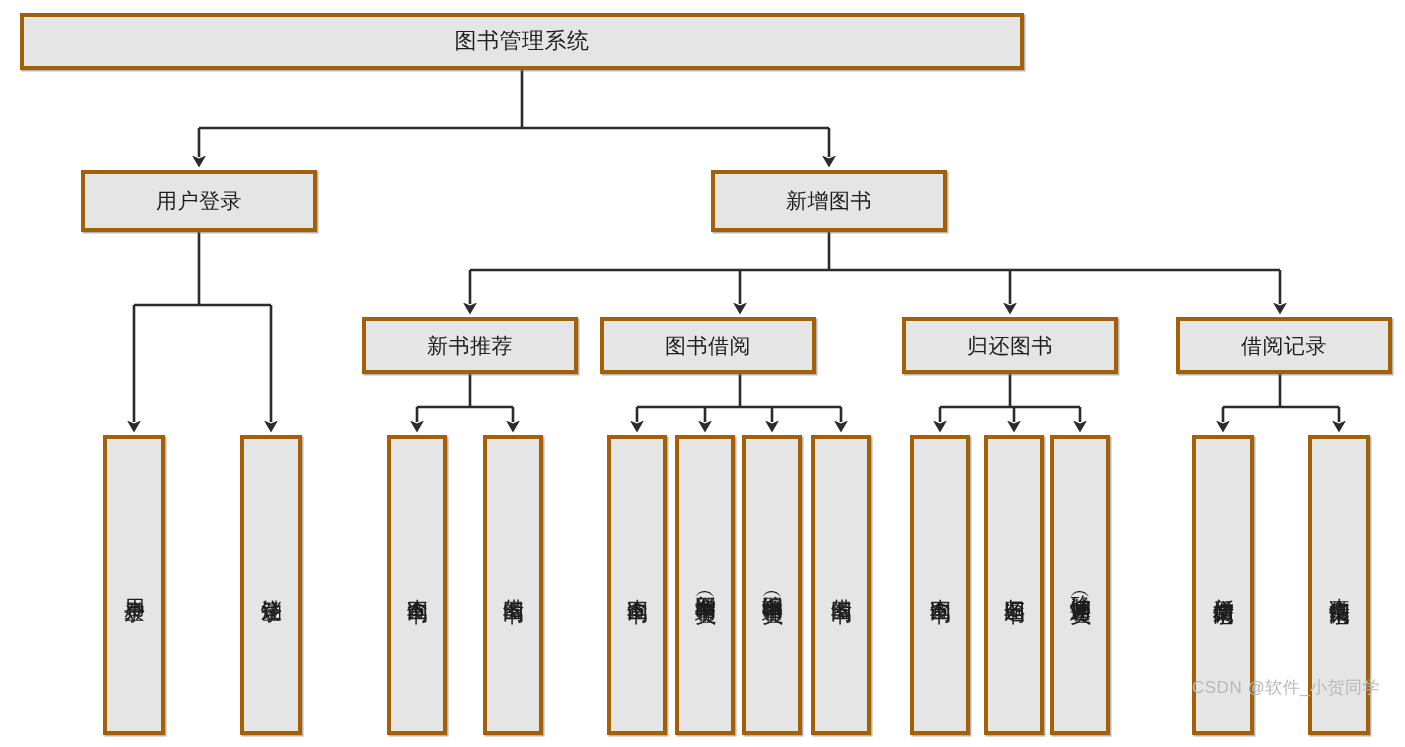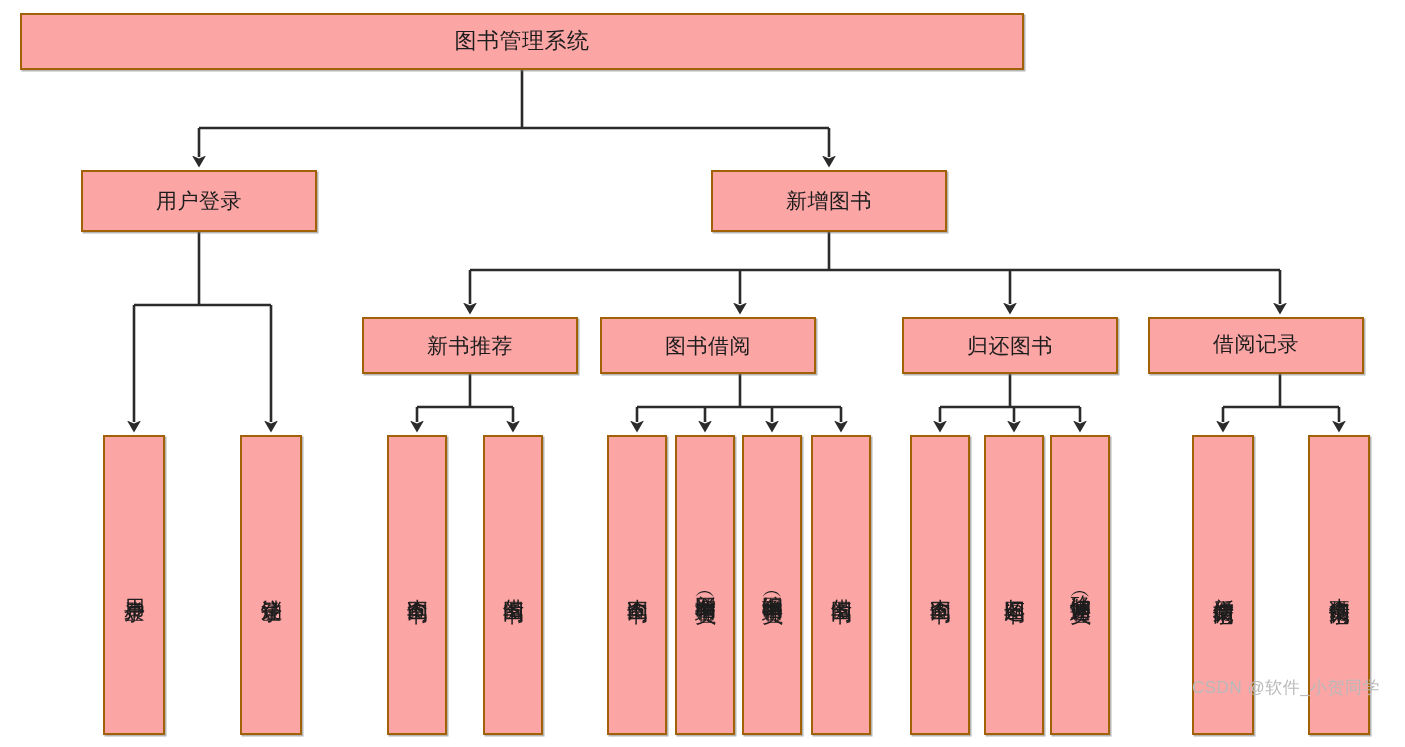--- a/index.html
+++ b/index.html
@@ -21,22 +21,22 @@
     position: absolute;
     left: 0;
     top: 0;
     width: 1405px;
     height: 747px;
     pointer-events: none;
   }
   .node {
     position: absolute;
     box-sizing: border-box;
-    background: #fca5a5;
-    border: 2px solid #a16207;
+    background: #e5e5e5;
+    border: 4px solid #a16207;
     box-shadow: 1.5px 1.5px 0 0 rgba(120,120,120,0.55);
     display: flex;
     align-items: center;
     justify-content: center;
     color: #1d1d1d;
   }
   .node .label {
     text-align: center;
     line-height: 1.22;
     letter-spacing: 0.5px;
@@ -137,21 +137,21 @@
 
   <div class="node horiz" style="left:362px; top:317px; width:216px; height:57px;">
     <span class="label">新书推荐</span>
   </div>
   <div class="node horiz" style="left:600px; top:317px; width:216px; height:57px;">
     <span class="label">图书借阅</span>
   </div>
   <div class="node horiz" style="left:902px; top:317px; width:216px; height:57px;">
     <span class="label">归还图书</span>
   </div>
-  <div class="node horiz" style="left:1148px; top:317px; width:216px; height:57px;font-family:Liberation Mono, monospace;">
+  <div class="node horiz" style="left:1176px; top:317px; width:216px; height:57px;">
     <span class="label">借阅记录</span>
   </div>
 
   <div class="node vert" style="left:103px; top:435px; width:62px; height:300px;">
     <span class="label">用户登录</span>
   </div>
   <div class="node vert" style="left:240px; top:435px; width:62px; height:300px;">
     <span class="label">注销登录</span>
   </div>
 

